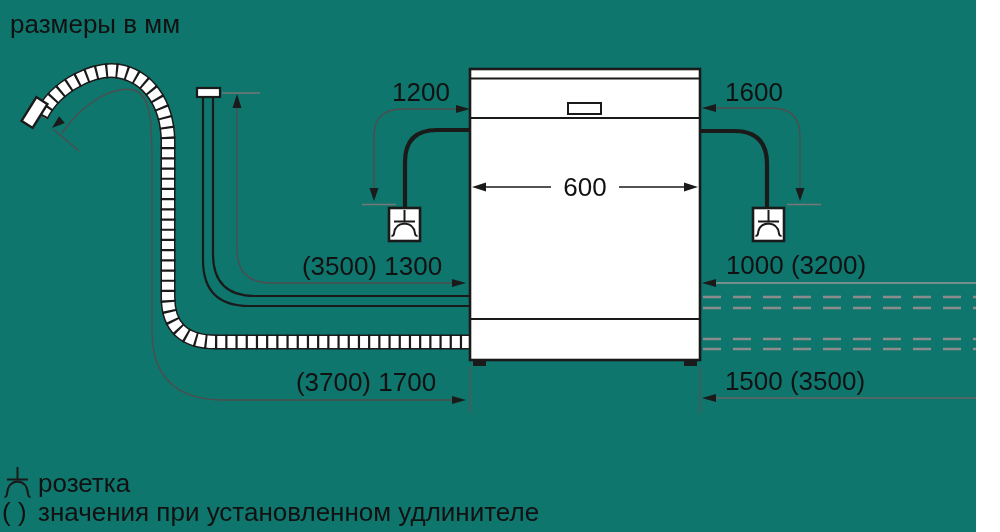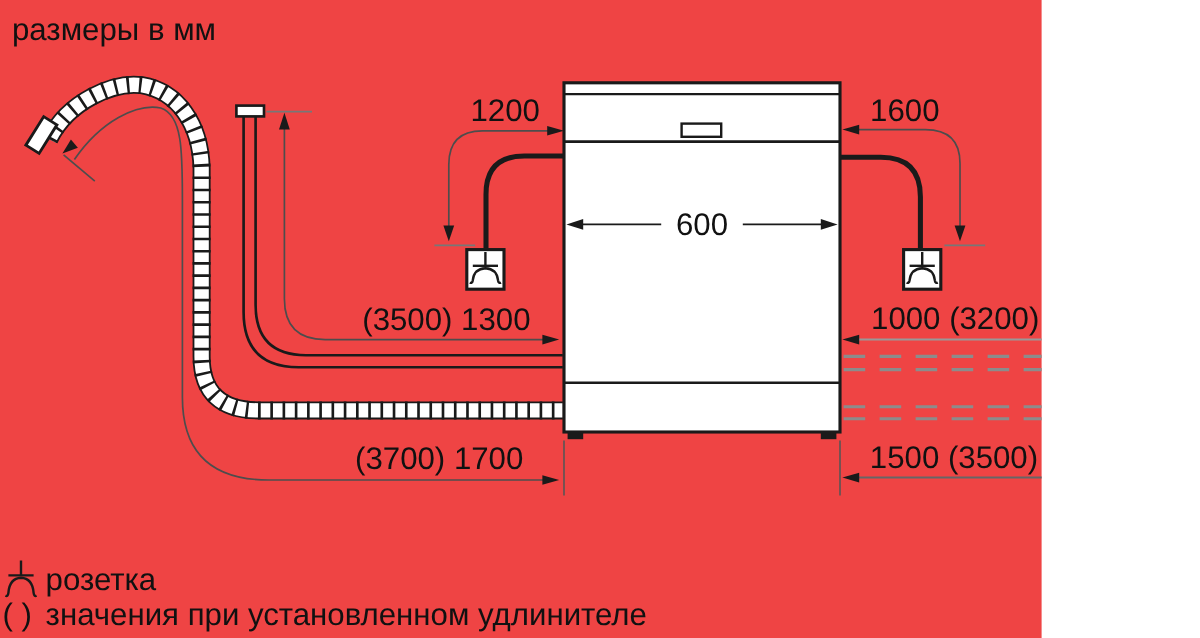--- a/index.html
+++ b/index.html
@@ -1,17 +1,17 @@
 <!DOCTYPE html>
 <html><head>
 <meta charset="utf-8">
 <style>
   html,body{margin:0;padding:0;background:#fff;}
   .canvas{
-    position:relative;width:868px;height:532px;background:#ef4444;overflow:hidden;
+    position:relative;width:976px;height:532px;background:#0f766e;overflow:hidden;
     font-family:"Liberation Sans", sans-serif;
   }
   svg{display:block;}
   text{fill:#111;font-family:"Liberation Sans", sans-serif;}
   .dim-label{font-size:26px;}
   .title-label{font-size:26px;}
   .legend-label{font-size:26px;}
 </style>
 </head>
 <body>

